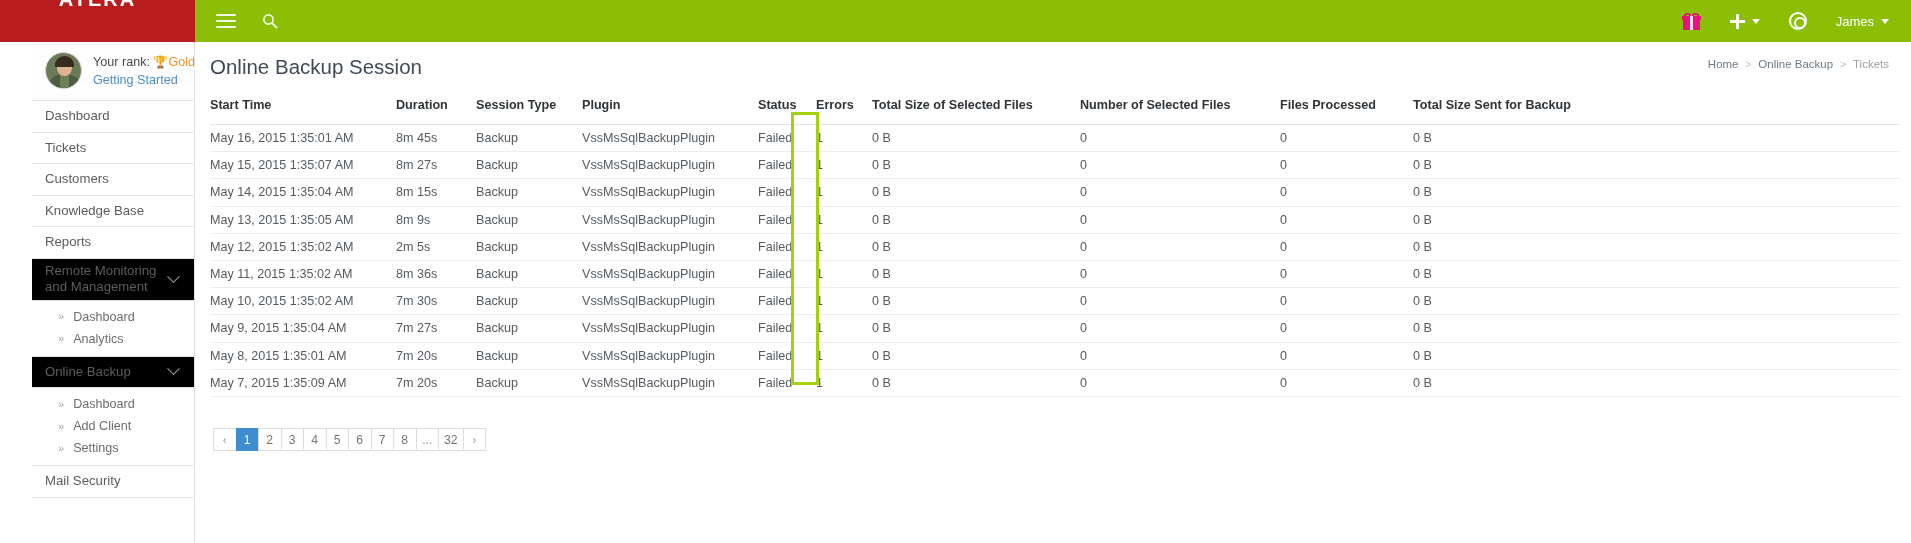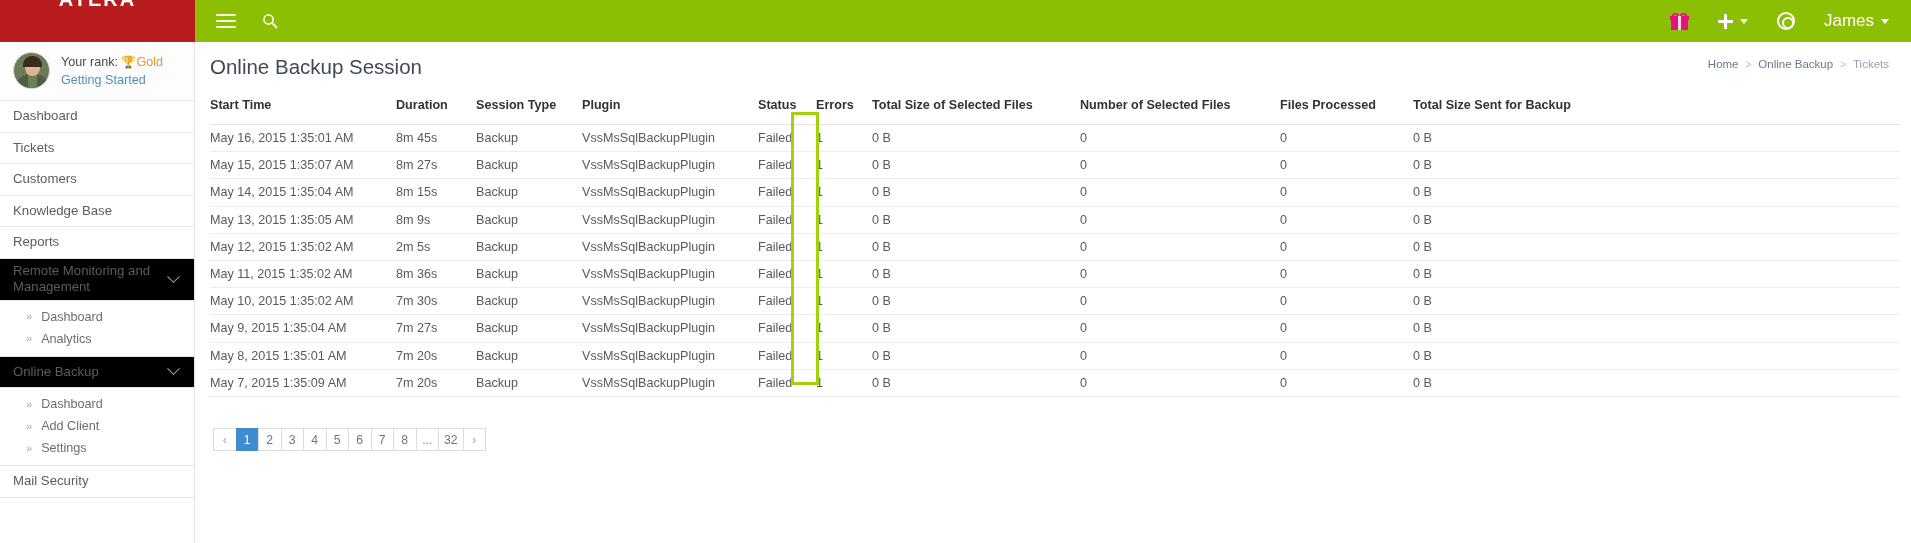--- a/index.html
+++ b/index.html
@@ -57,29 +57,30 @@
   .gift .bowr { position: absolute; left: 9px; top: 0px; width: 7px; height: 5px; border: 2px solid #e8127f; border-radius: 50% 50% 0 0; border-bottom: none;}
   .plus-wrap { display: flex; align-items: center; gap: 7px; cursor: pointer; }
   .plus { position: relative; width: 15px; height: 15px; }
   .plus:before, .plus:after { content: ""; position: absolute; background: #ffffff; }
   .plus:before { left: 6px; top: 0; width: 3px; height: 15px; }
   .plus:after  { top: 6px; left: 0; height: 3px; width: 15px; }
   .caret { width: 0; height: 0; border-left: 4px solid transparent; border-right: 4px solid transparent; border-top: 5px solid #ffffff; }
   .lifebuoy { width: 18px; height: 18px; border: 2px solid #ffffff; border-radius: 50%; position: relative; }
   .lifebuoy:before { content: ""; position: absolute; left: 3px; top: 3px; width: 8px; height: 8px; border: 2px solid #ffffff; border-radius: 50%; }
   .user-menu { display: flex; align-items: center; gap: 7px; cursor: pointer; }
-  .user-name { color: #ffffff; font-size: 17px; }
+  .user-name { color: #ffffff; font-size: 13px; }
 
   
   .sidebar {
     position: absolute; top: 42px; left: 0;
     width: 195px; height: 501px;
     background: #ffffff;
     border-right: 1px solid #e2e2e2;
     overflow: hidden;
+    padding-left: 32px;
   }
   .rank-row {
     display: flex; align-items: center; gap: 11px;
     padding: 10px 10px 11px 13px;
     border-bottom: 1px solid #e7e7e7;
     background: #fdfdfd;
   }
   .avatar {
     width: 37px; height: 37px; border-radius: 50%;
     flex: 0 0 37px; overflow: hidden;

